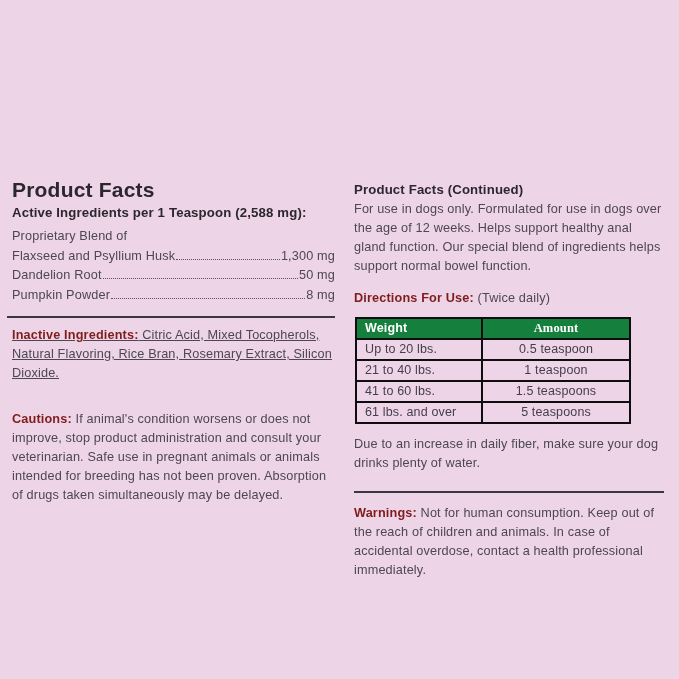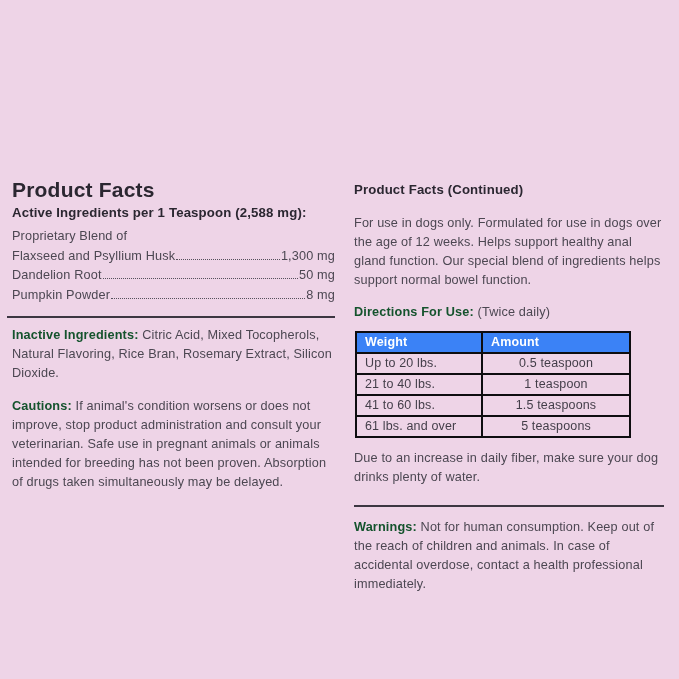--- a/index.html
+++ b/index.html
@@ -42,42 +42,42 @@
 
   .rule {
     border:none;
     border-top:2px solid #3C3642;
     margin:10px 0 8px;
   }
   .rule-left { margin:11px 0 8px -5px; }
   .rule-right { margin:11px 0 11px; }
 
   p { margin:0; }
-  p strong { color:#14532d; }
-  .para-gap { margin-bottom:14px; }
+  p strong { color:#7f1d1d; }
+  .para-gap { margin-bottom:27px;text-decoration:underline; }
   .intro-para { margin-bottom:13px; }
   .directions-line { margin-bottom:9px; }
 
   .dose-table {
     border-collapse:collapse;
     width:276px;
     margin:0 0 11px 1px;
   }
   .dose-table th, .dose-table td {
     border:2px solid #0E0D10;
     font-size:12.5px;
     line-height:14px;
     padding:2px 8px 3px;
   }
   .dose-table th {
-    background:#3b82f6; color:#FFFFFF;
+    background:#15803d; color:#FFFFFF;
     font-weight:bold;
   }
   .dose-table th.w { text-align:left; }
-  .dose-table th.a { text-align:left; }
+  .dose-table th.a { text-align:center;font-family:Liberation Serif, serif; }
   .dose-table td { color:#433E49;margin-left:16px; }
   .dose-table td.w { width:46%; text-align:left; }
   .dose-table td.a { text-align:center; }
   .water-note { margin-bottom:18px; }
 </style>
 </head>
 <body>
 
 <div class="page">
 
@@ -106,21 +106,21 @@
     </div>
 
     <hr class="rule rule-left">
 
     <p class="para-gap"><strong>Inactive Ingredients:</strong><span> Citric Acid, Mixed Tocopherols, Natural Flavoring, Rice Bran, Rosemary Extract, Silicon Dioxide.</span></p>
 
     <p><strong>Cautions:</strong><span> If animal's condition worsens or does not improve, stop product administration and consult your veterinarian. Safe use in pregnant animals or animals intended for breeding has not been proven. Absorption of drugs taken simultaneously may be delayed.</span></p>
   </section>
 
   <section class="col col-right">
-    <h2 class="sub-heading" style="margin-bottom:15px;">Product Facts (Continued)</h2>
+    <h2 class="sub-heading" style="margin-bottom:1px;">Product Facts (Continued)</h2>
 
     <p class="intro-para">For use in dogs only. Formulated for use in dogs over the age of 12 weeks. Helps support healthy anal gland function. Our special blend of ingredients helps support normal bowel function.</p>
 
     <p class="directions-line"><strong>Directions For Use:</strong><span> (Twice daily)</span></p>
 
     <table class="dose-table">
       <thead>
         <tr>
           <th class="w">Weight</th>
           <th class="a">Amount</th>

